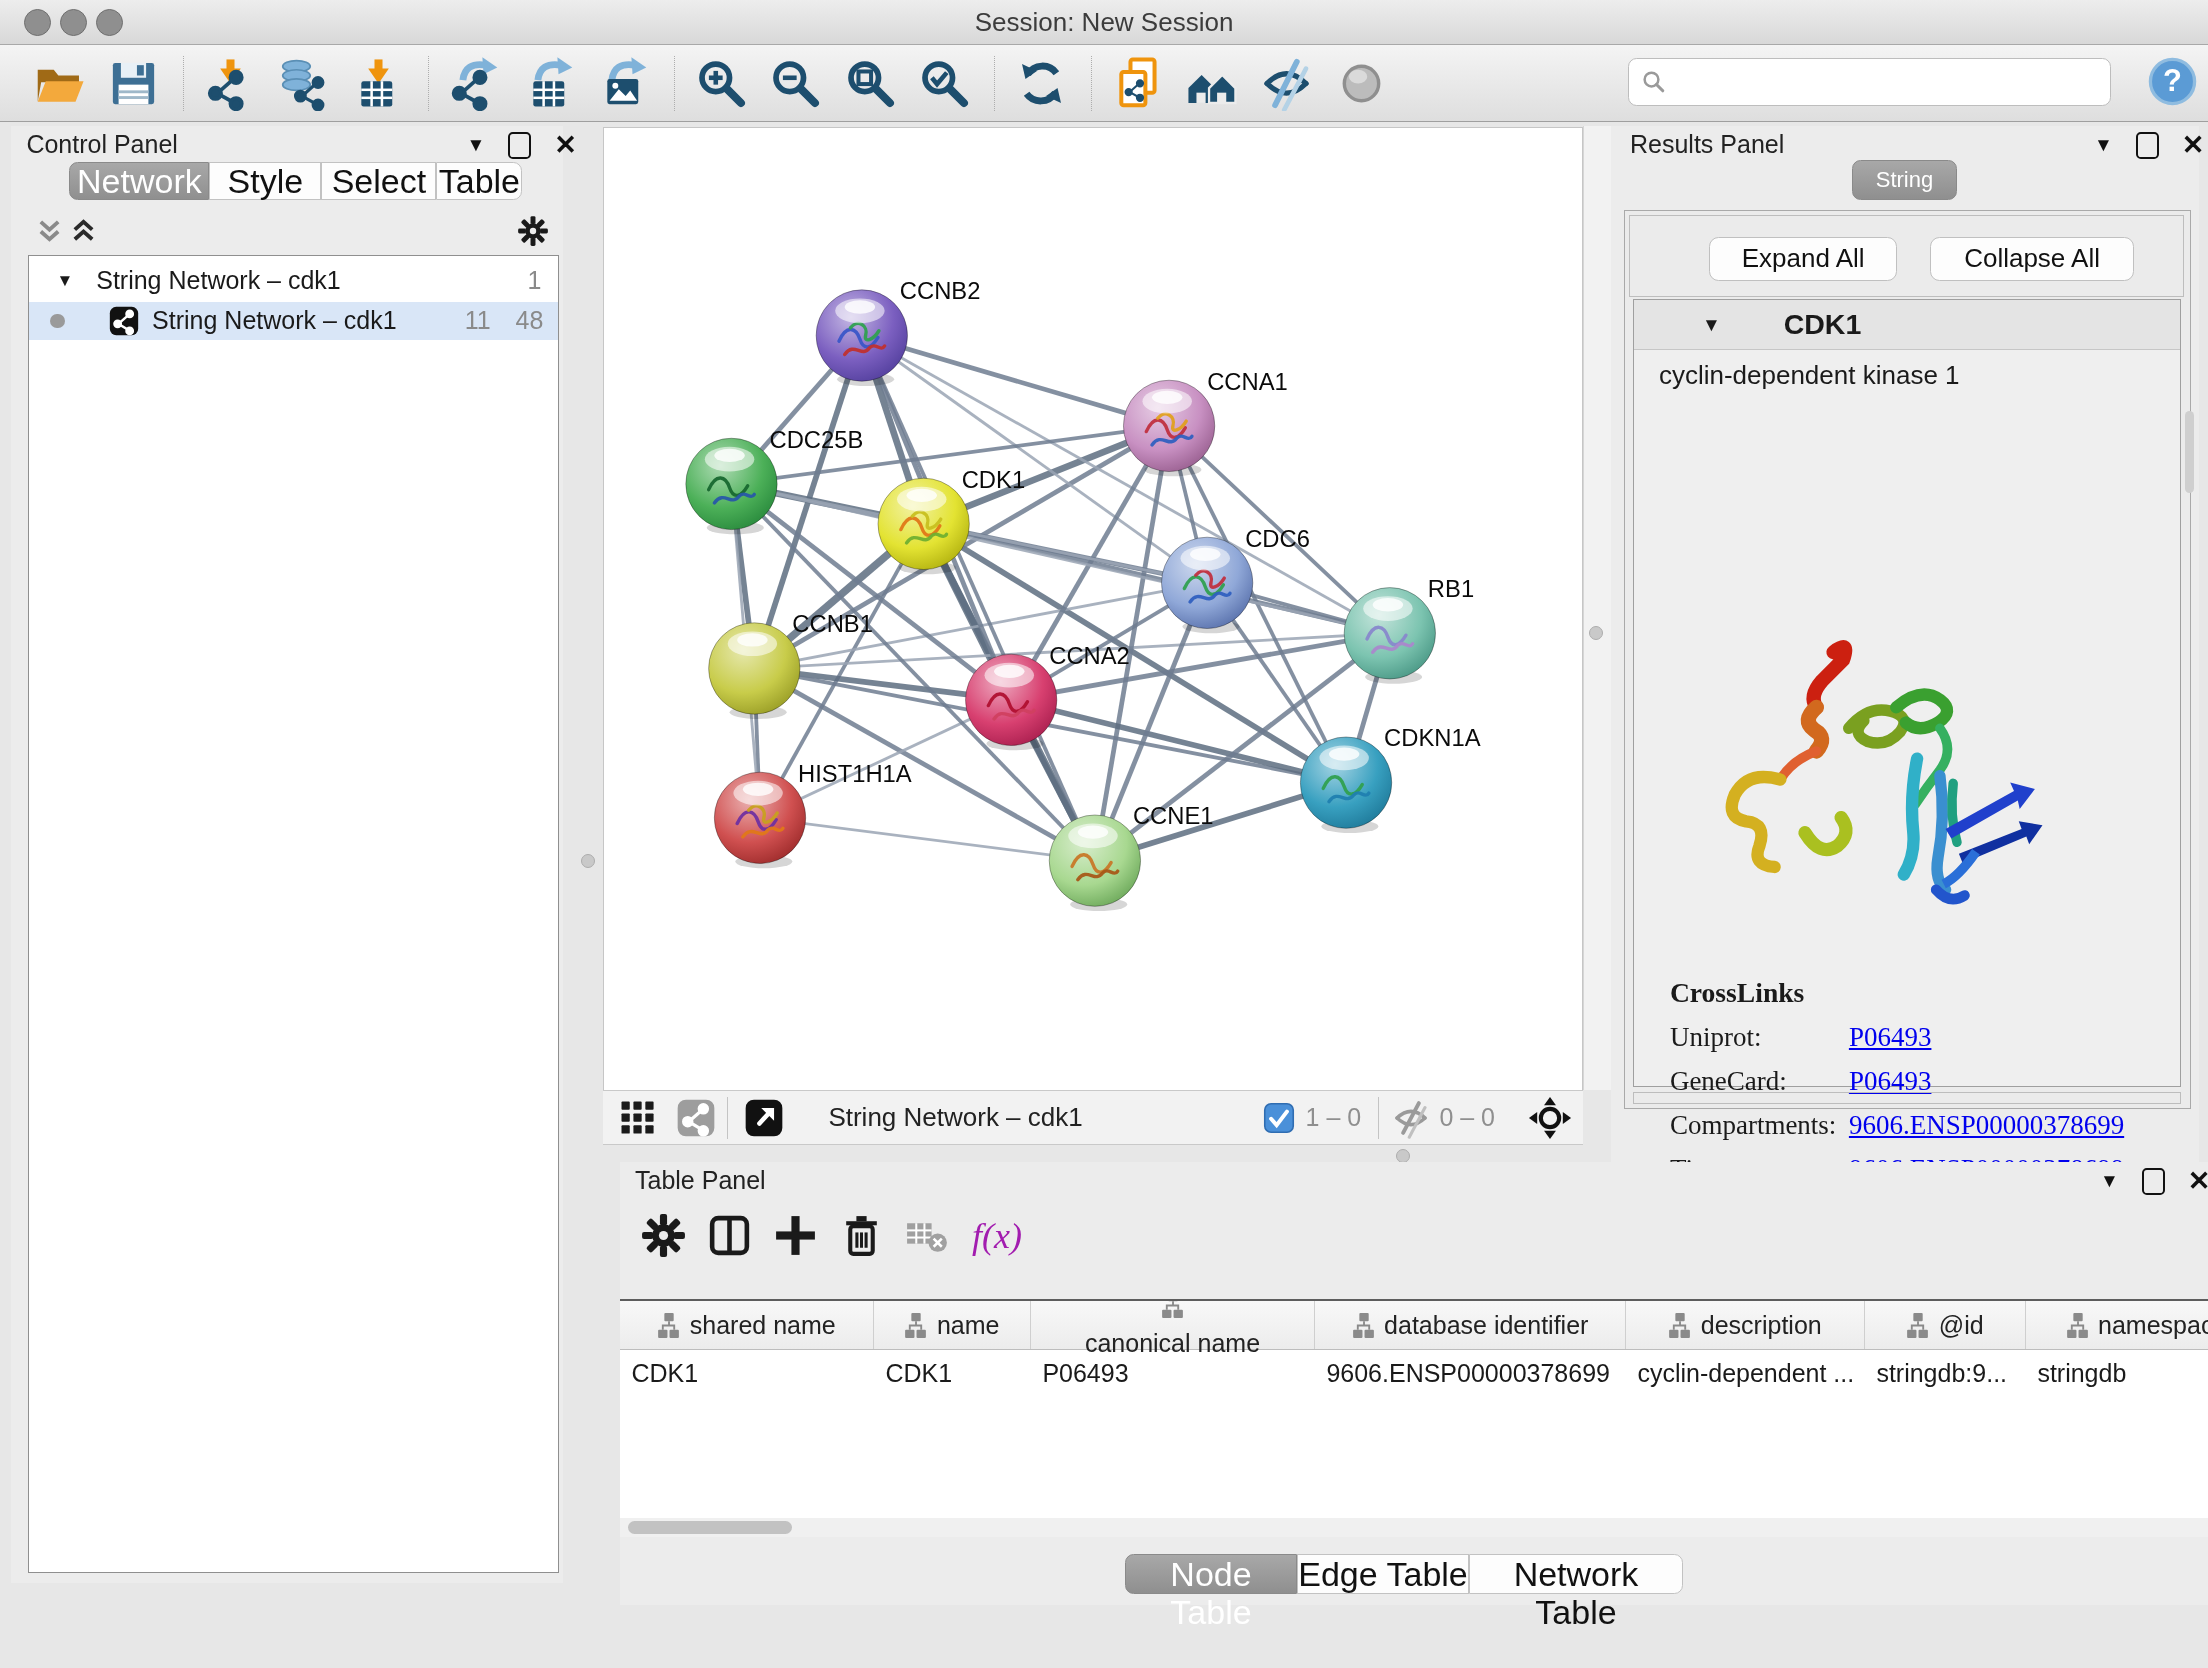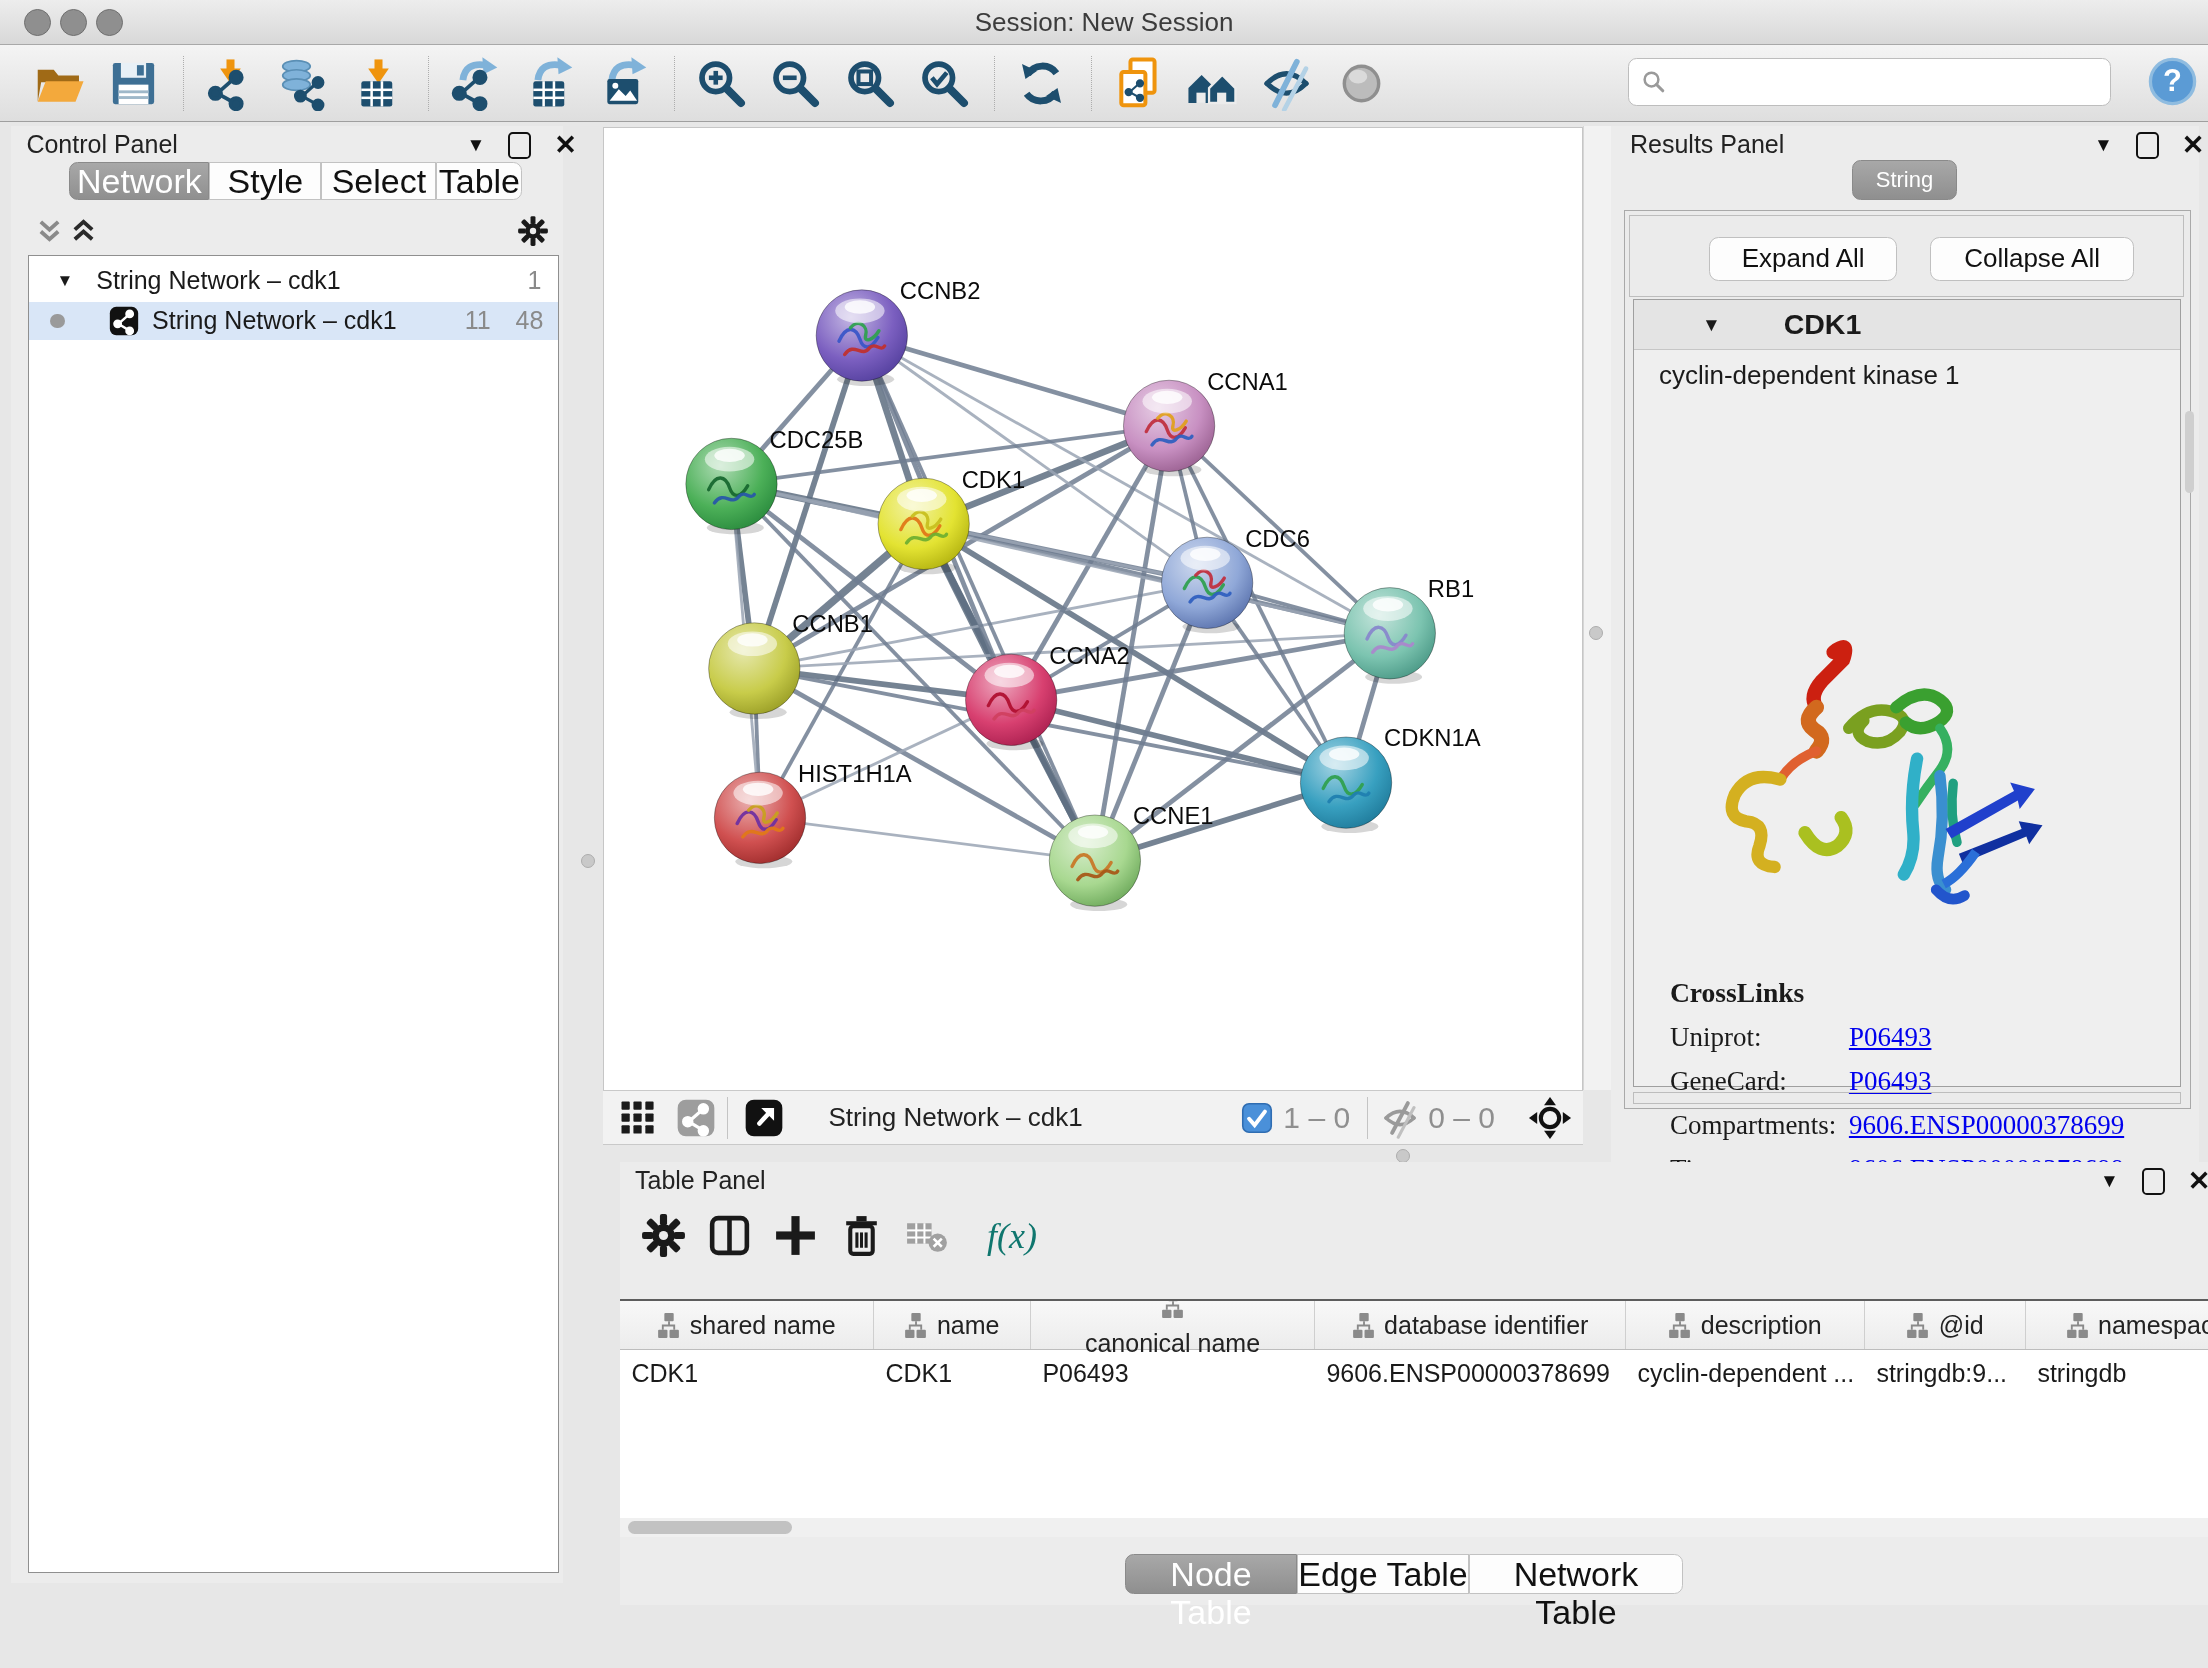--- a/index.html
+++ b/index.html
@@ -55,21 +55,21 @@
   
   #canvas{left:603px;top:127px;width:980px;height:964px;background:#fff;
     border:1px solid #c6c6c6;box-sizing:border-box;}
   #canvas-toolbar{left:603px;top:1090px;width:980px;height:53px;background:#f2f2f2;
     border-top:1px solid #c9c9c9;border-bottom:1px solid #c9c9c9;
     display:flex;align-items:center;}
   .ct-icon{width:44px;height:44px;margin-left:13.3px;}
   .ct-icon svg{width:44px;height:44px;}
   .ct-sep{width:1px;height:42px;border-left:1px solid #c4c4c4;margin:0 9.5px;}
   #ct-title{font-size:26px;color:#222;margin-left:42px;flex:0 0 auto;}
-  .ct-count{font-size:30px;color:#8f8f8f;margin:0 7.6px;}
+  .ct-count{font-size:25px;color:#8f8f8f;margin:0 7.6px;}
   #v-splitter{left:1583px;top:126px;width:28.5px;height:964px;background:#f2f2f2;
     border-left:1px solid #d6d6d6;}
   .knob{position:absolute;border-radius:50%;background:#c9c9c9;border:1px solid #adadad;}
 
   
   #results-panel{left:1611px;top:126px;width:588px;height:1457px;background:#ececec;}
   #rp-tab{position:absolute;left:241px;top:34px;width:105px;height:40px;line-height:38px;
     border-radius:8.6px;font-size:22px;}
   #rp-outer{position:absolute;left:13.3px;top:84px;width:567px;height:899px;
     background:#ebebeb;border:1.9px solid #a9a9a9;box-sizing:border-box;}
@@ -90,21 +90,21 @@
   .cl-row{display:flex;font-size:27px;height:44px;align-items:baseline;}
   .cl-label{width:179px;flex:0 0 auto;}
   .cl-value{color:#0000ee;text-decoration:underline;}
   #rp-scroll{position:absolute;left:574px;top:285px;width:8.6px;height:82px;border-radius:4.8px;background:#cfcfcf;}
 
   
   #table-panel{left:620px;top:1162px;width:1588px;height:443px;background:#ececec;}
   #tp-toolbar{position:absolute;left:19px;top:49px;display:flex;align-items:center;}
   .tp-icon{width:49px;height:49px;margin-right:17px;}
   .tp-icon svg{width:49px;height:49px;}
-  #tp-fx{font-family:"Liberation Serif",serif;font-style:italic;font-size:36px;color:#0f766e;margin-left:25px;}
+  #tp-fx{font-family:"Liberation Serif",serif;font-style:italic;font-size:36px;color:#a21caf;margin-left:10px;}
   #tp-table{position:absolute;left:0px;top:137px;width:1588px;height:217px;background:#fff;
     border-top:2.9px solid #5d5d5d;overflow:hidden;}
   #tp-header{display:flex;height:48px;background:linear-gradient(#f8f8f8,#ececec);
     border-bottom:1px solid #bdbdbd;}
   .th-cell{display:flex;align-items:center;justify-content:center;gap:9.5px;
     font-size:25px;color:#222;border-right:1px solid #cfcfcf;box-sizing:border-box;flex:0 0 auto;}
   .th-cell svg{width:23px;height:27px;flex:0 0 auto;}
   #tp-row{display:flex;height:46px;align-items:center;font-size:25px;}
   .td-cell{padding-left:11.4px;box-sizing:border-box;flex:0 0 auto;white-space:nowrap;overflow:hidden;}
   #tp-scroll{position:absolute;left:0;top:356px;width:1588px;height:19px;background:#f0f0f0;}

